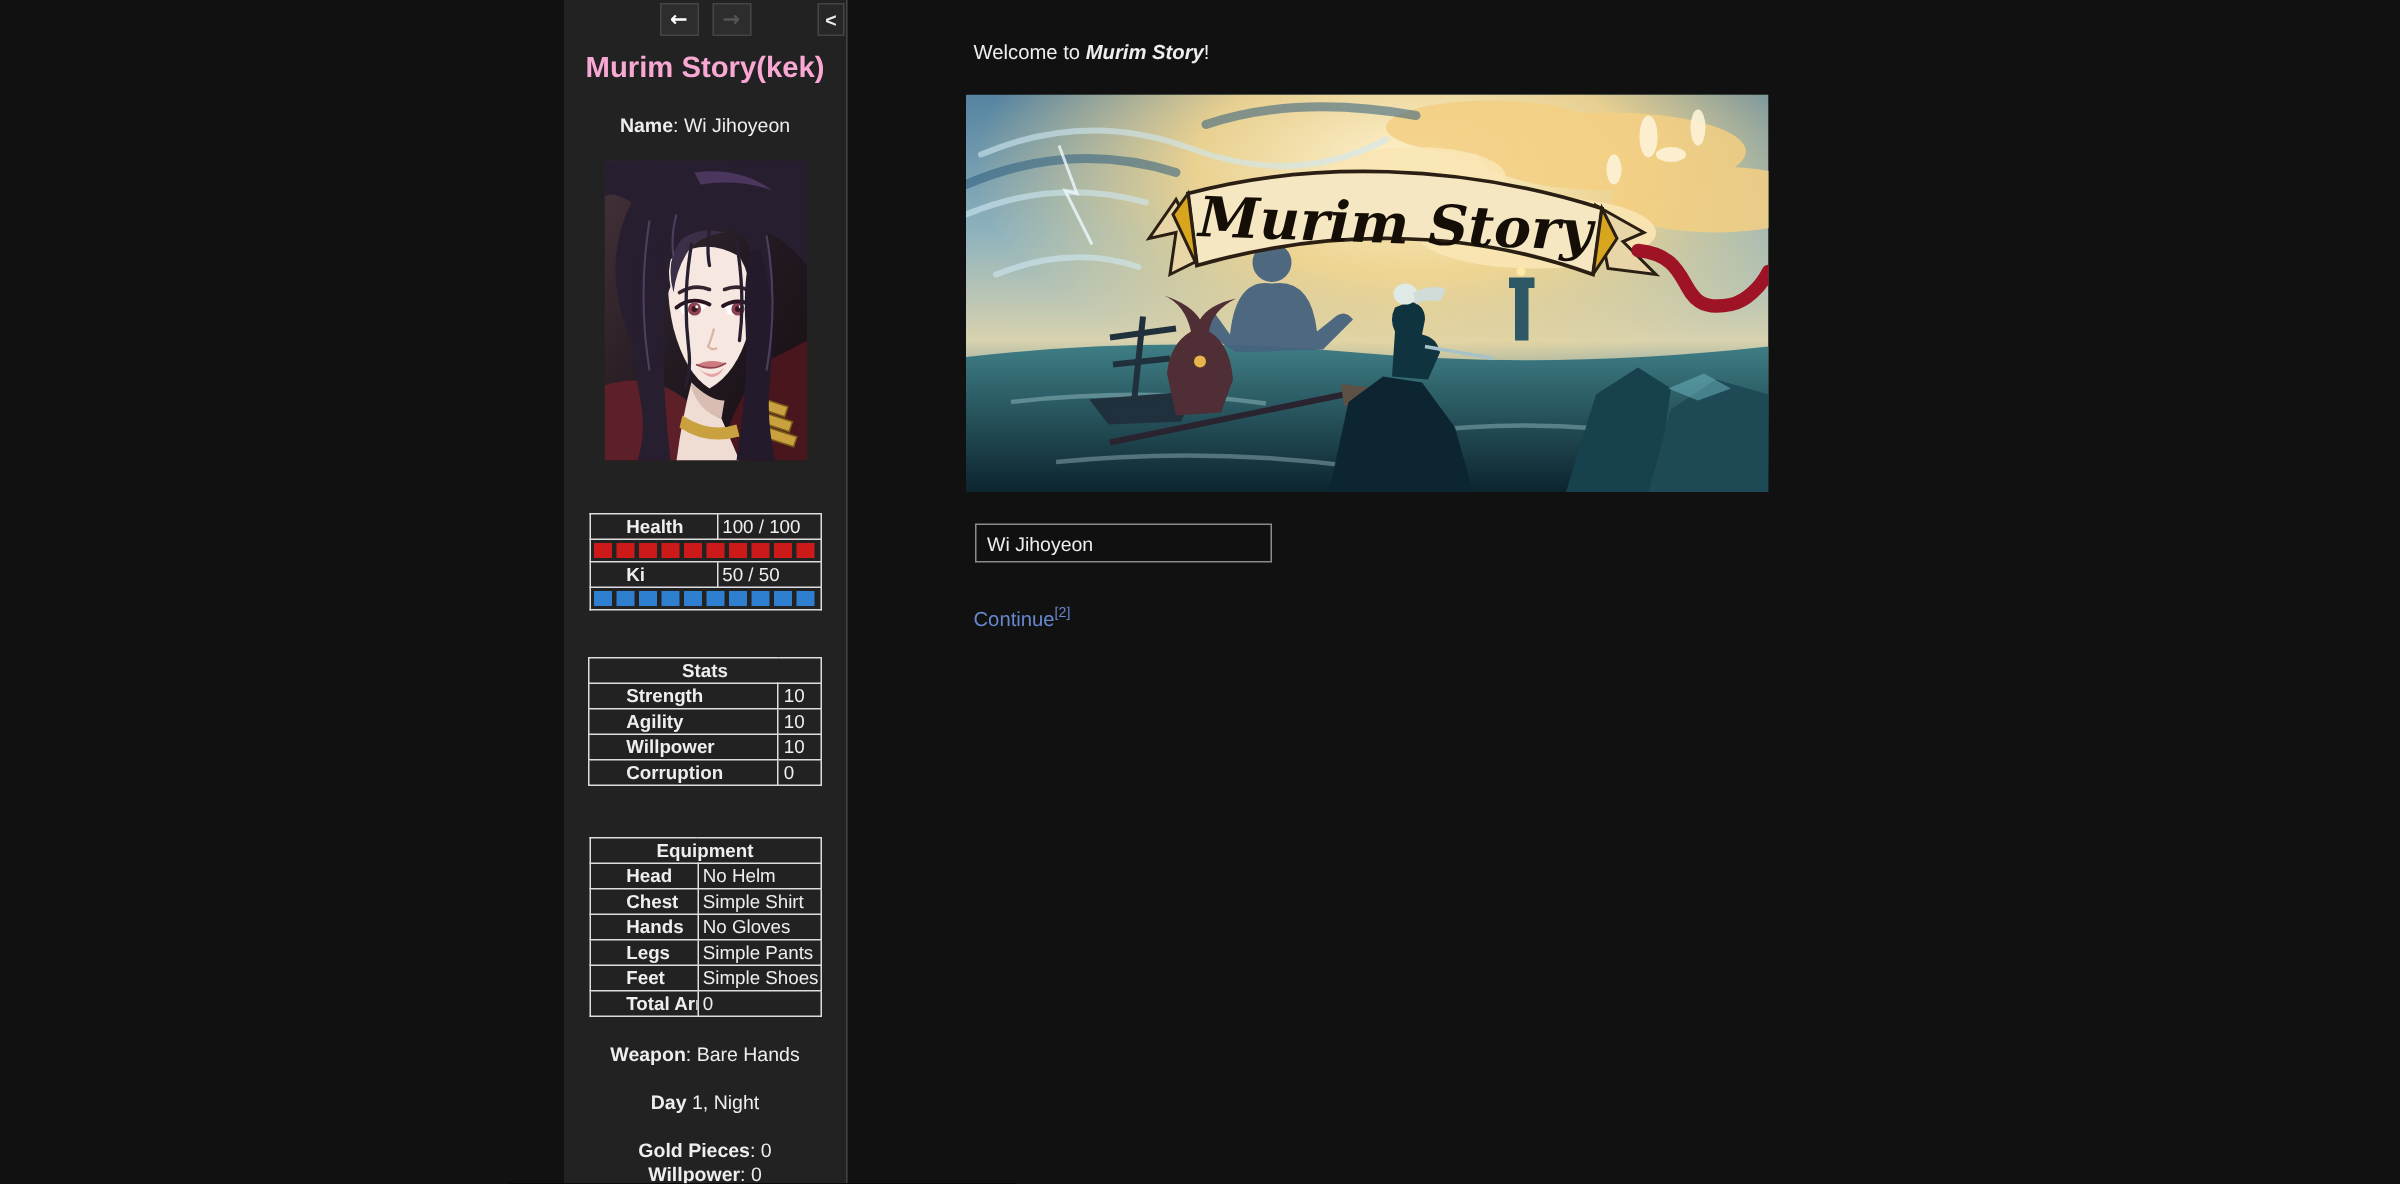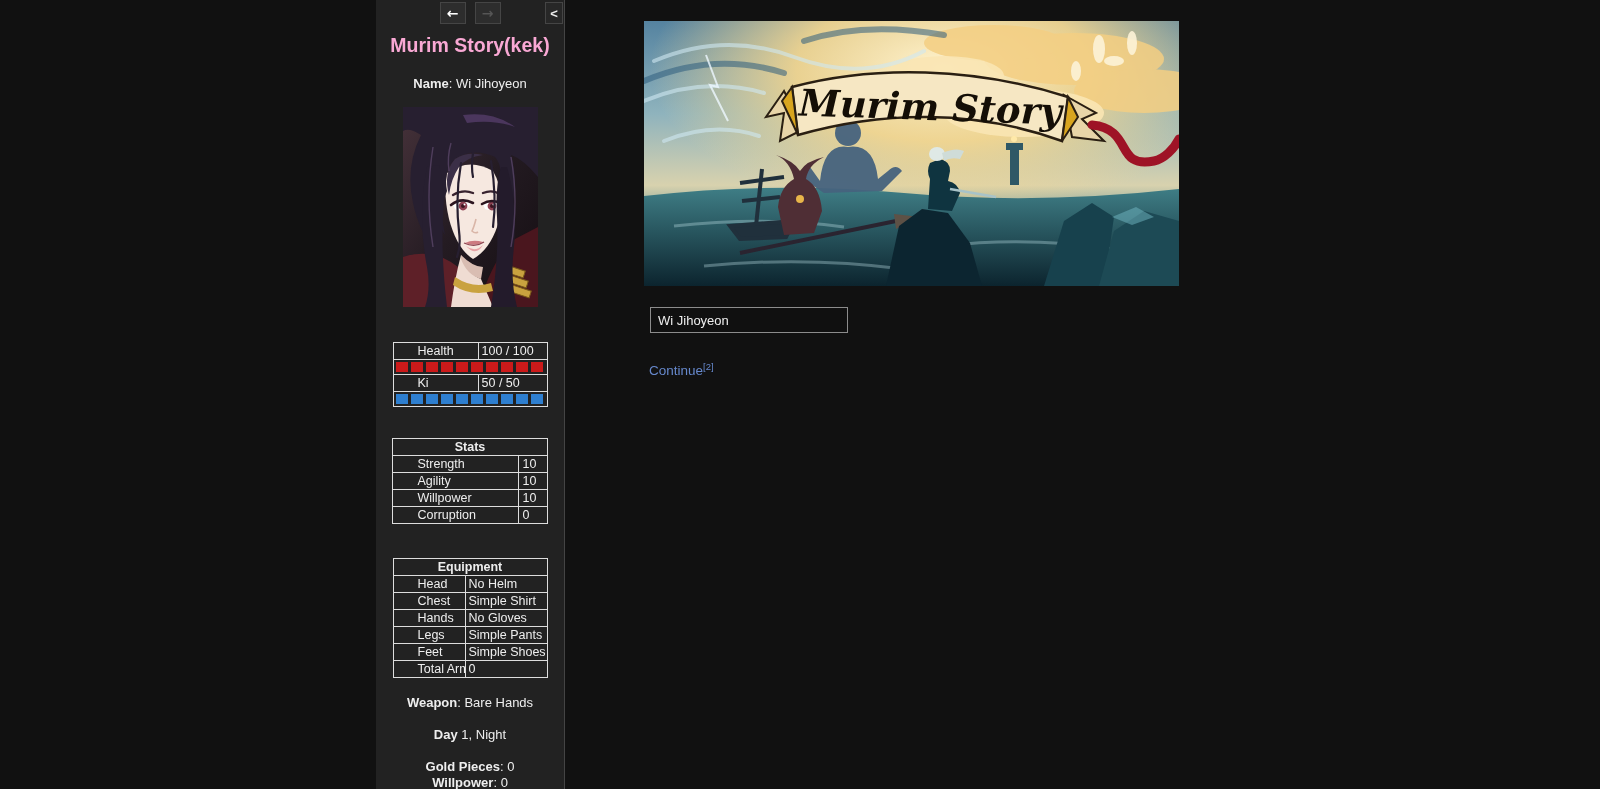--- a/index.html
+++ b/index.html
@@ -23,21 +23,21 @@
              padding:0;cursor:pointer;}
   .story-title{margin:10px 6px 0;font-size:19.5px;font-weight:bold;color:#f9a8d4;}
   .name-line{margin-top:19px;font-size:13px;}
   .portrait{margin:16px auto 0;width:135px;height:200px;display:block;}
   .portrait svg{display:block;}
 
   table{border-collapse:collapse;table-layout:fixed;margin:0 auto;color:var(--text);}
   .side-table td,.side-table th{border:1px solid var(--table-border);font-size:12.5px;
       padding:1px 3px;text-align:left;overflow:hidden;white-space:nowrap;height:13px;}
   .side-table th{font-weight:bold;text-align:center;}
-  .side-table td.lbl{font-weight:normal;padding-left:24px;}
+  .side-table td.lbl{font-weight:bold;padding-left:24px;}
   .vitals{width:154px;margin-top:35px;}
   .vitals col.c1{width:85px;} .vitals col.c2{width:69px;}
   .vitals td.barcell{padding:1px 1px;height:12px;}
   .segbar{display:flex;gap:3px;padding:0 1px;}
   .seg{width:12px;height:10px;display:inline-block;}
   .segbar.health .seg{background:var(--health-red);}
   .segbar.ki .seg{background:var(--ki-blue);}
   .stats-table{width:154px;margin-top:31px;}
   .stats-table col.c1{width:126px;} .stats-table col.c2{width:28px;}
   .equip-table{width:154px;margin-top:34px;}
@@ -258,20 +258,21 @@
         </tbody>
     </table>
 
     <div class="side-line"><span class="b">Weapon</span><span>: </span><span>Bare Hands</span></div>
     <div class="side-line"><span class="b">Day</span><span> </span><span>1, Night</span></div>
     <div class="side-line"><span class="b">Gold Pieces</span><span>: </span><span>0</span></div>
     <div class="side-line tight"><span class="b">Willpower</span><span>: </span><span>0</span></div>
   </aside>
 
   <main id="passages">
+    <div class="welcome"><span>Welcome to </span><b><i>Murim Story</i></b><span>!</span></div>
 
     <div class="banner">
       <svg viewBox="0 0 535 265" width="535" height="265" aria-hidden="true">
         <defs>
           <linearGradient id="sky" x1="0" x2="0" y1="0" y2="1">
             <stop offset="0" stop-color="#5583a0"></stop>
               <stop offset=".35" stop-color="#8fb3bd"></stop>
             <stop offset=".62" stop-color="#d8d2ae"></stop>
               <stop offset=".78" stop-color="#5b8a8e"></stop>
             <stop offset="1" stop-color="#14333d"></stop>

